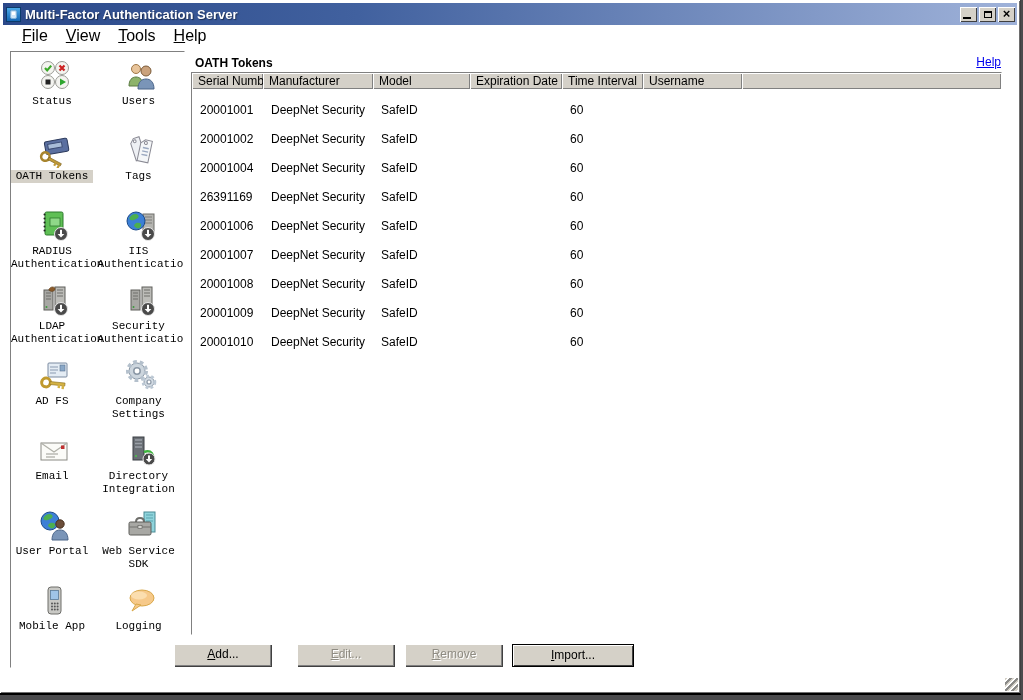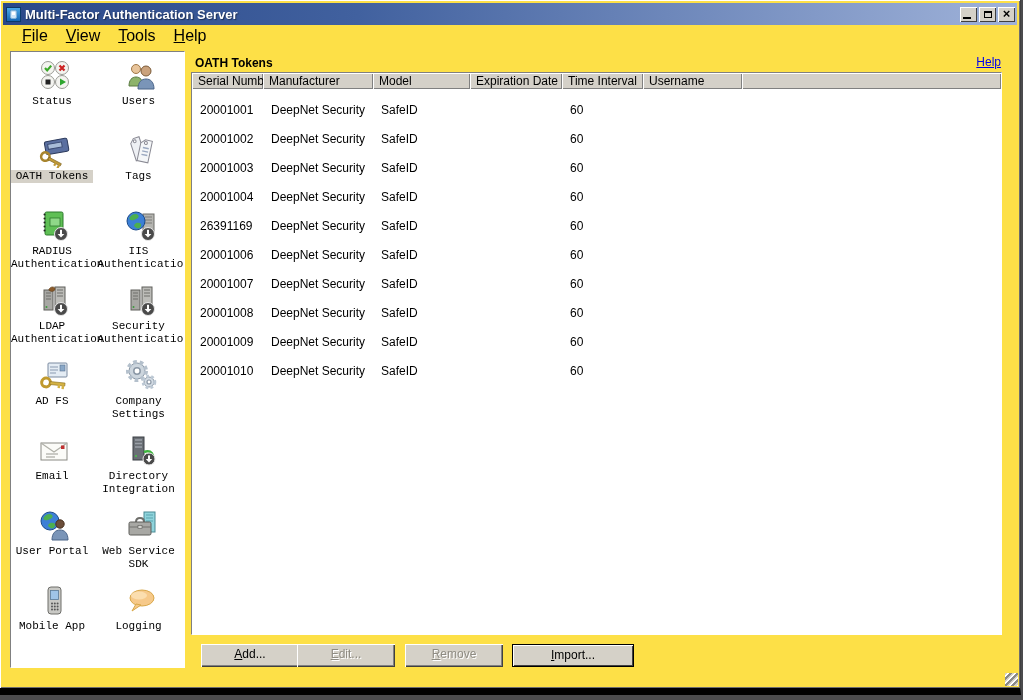--- a/index.html
+++ b/index.html
@@ -4,23 +4,23 @@
 <style>
   html,body{margin:0;padding:0;}
   body{
     width:1023px;height:700px;position:relative;overflow:hidden;
     background:#4b4b4d;
     font-family:"Liberation Sans","DejaVu Sans",sans-serif;
     -webkit-font-smoothing:none;
   }
   .window{
     position:absolute;left:0;top:0;width:1021px;height:695px;
-    background:#fde047;
+    background:#ffffff;
     box-shadow:inset 1px 1px 0 #ffffff, inset -1px -1px 0 #6e6e6e;
-    border-right:1px solid #3f3f41;border-bottom:7px solid #000000;
+    border-right:1px solid #3f3f41;border-bottom:2px solid #000000;
     box-sizing:border-box;
   }
   
   .titlebar{
     position:absolute;left:3px;top:3px;right:3px;height:22px;
     background:linear-gradient(90deg,#2a4889 0%,#41619f 35%,#9fb2d9 100%);
     display:flex;align-items:center;
   }
   .appicon{
     width:15px;height:15px;margin:0 4px 0 3px;flex:0 0 auto;
@@ -423,28 +423,20 @@
           </tr>
           <tr>
             <td>20001002</td>
             <td>DeepNet Security</td>
             <td>SafeID</td>
             <td></td>
             <td>60</td>
             <td></td>
           </tr>
           <tr>
-            <td>20001003</td>
-            <td>DeepNet Security</td>
-            <td>SafeID</td>
-            <td></td>
-            <td>60</td>
-            <td></td>
-          </tr>
-          <tr>
             <td>20001004</td>
             <td>DeepNet Security</td>
             <td>SafeID</td>
             <td></td>
             <td>60</td>
             <td></td>
           </tr>
           <tr>
             <td>26391169</td>
             <td>DeepNet Security</td>
@@ -490,19 +482,19 @@
             <td>DeepNet Security</td>
             <td>SafeID</td>
             <td></td>
             <td>60</td>
             <td></td>
           </tr>
         </tbody>
     </table>
   </div>
 
-  <div class="btn" style="left:201px"><u>A</u>dd...</div>
+  <div class="btn" style="left:174px"><u>A</u>dd...</div>
   <div class="btn disabled" style="left:297px"><u>E</u>dit...</div>
   <div class="btn disabled" style="left:405px"><u>R</u>emove</div>
   <div class="btn default" style="left:512px;width:122px"><u>I</u>mport...</div>
 
   <div class="resize-grip"></div>
 </div>
 
 </body></html>

